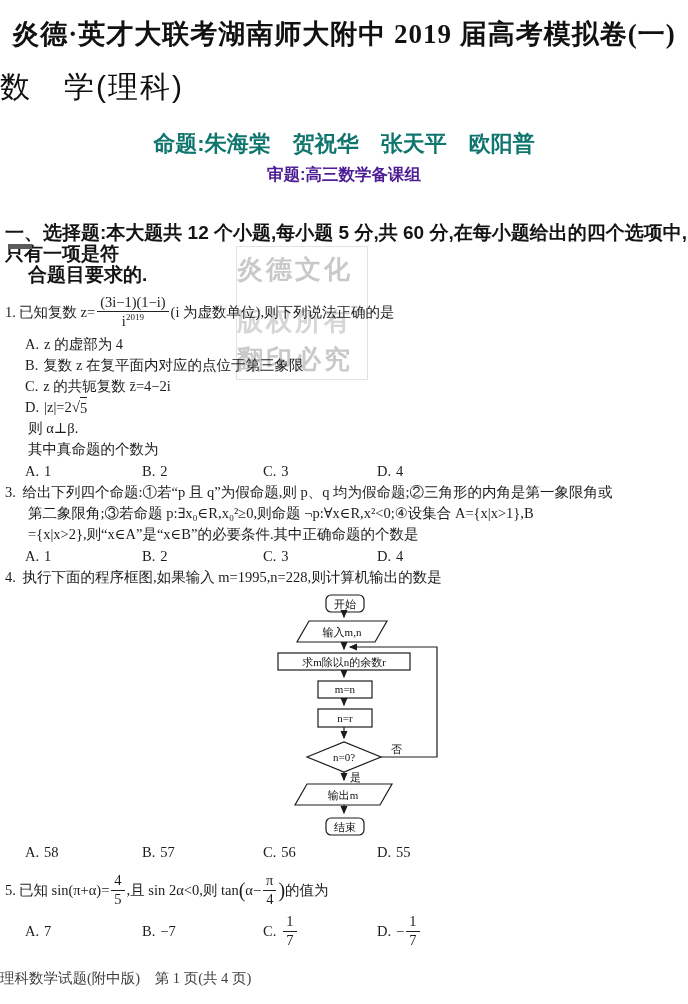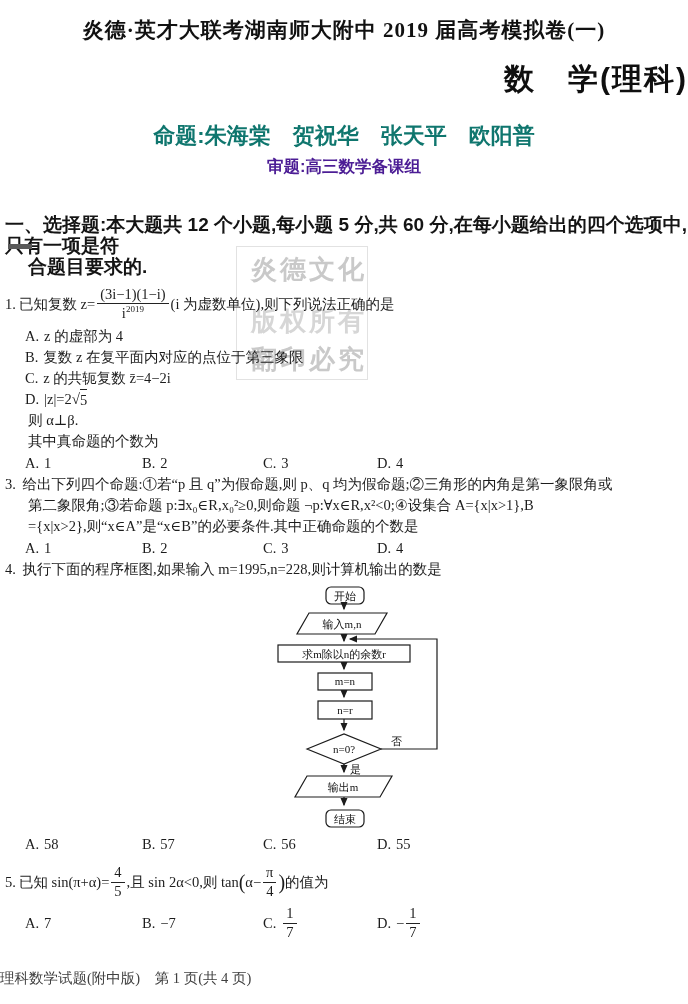--- a/index.html
+++ b/index.html
@@ -8,38 +8,38 @@
     font-family:"Liberation Serif","DejaVu Serif",serif;
     position:relative; overflow:hidden;
     -webkit-font-smoothing:antialiased;
   }
   .page { position:absolute; inset:0; z-index:1; }
 
   
   .watermark {
     position:absolute; left:236px; top:246px; width:130px; height:132px;
     border:1px solid #e2e2e2; z-index:0;
-    display:flex; flex-direction:column; align-items:flex-end;
+    display:flex; flex-direction:column; align-items:flex-start;
     font-family:"Liberation Sans","DejaVu Sans",sans-serif;
     font-weight:bold; color:#c9c9c9; font-size:26px; letter-spacing:3px;
     user-select:none;
   }
   .watermark .wm1 { margin-top:5px; }
   .watermark .wm2 { margin-top:17px; color:#d6d6d6; }
   .watermark .wm3 { margin-top:3px; }
 
   .scan-mark { position:absolute; left:8px; top:244px; width:24px; height:5px; background:#5a5a5a; z-index:2; }
 
   
   .masthead {
-    margin-top:16px; text-align:center; font-size:21px; font-weight:bold;
+    margin-top:16px; text-align:center; font-size:27px; font-weight:bold;
     letter-spacing:1px; color:#111;
   }
   .paper-title {
-    margin-top:15px; text-align:right; font-size:30px; font-weight:bold;
+    margin-top:15px; text-align:left; font-size:30px; font-weight:normal;
     letter-spacing:2px; color:#0f0f0f;
     font-family:"Liberation Sans","DejaVu Sans",sans-serif;
   }
   .people-line {
     margin-top:21px; text-align:center; font-size:22px; font-weight:bold;
     font-family:"Liberation Sans","DejaVu Sans",sans-serif; color:#0f766e;
   }
   .reviewer-line {
     margin-top:5px; text-align:center; font-size:16.5px; font-weight:bold;
     font-family:"Liberation Sans","DejaVu Sans",sans-serif; color:#4c1d95;

